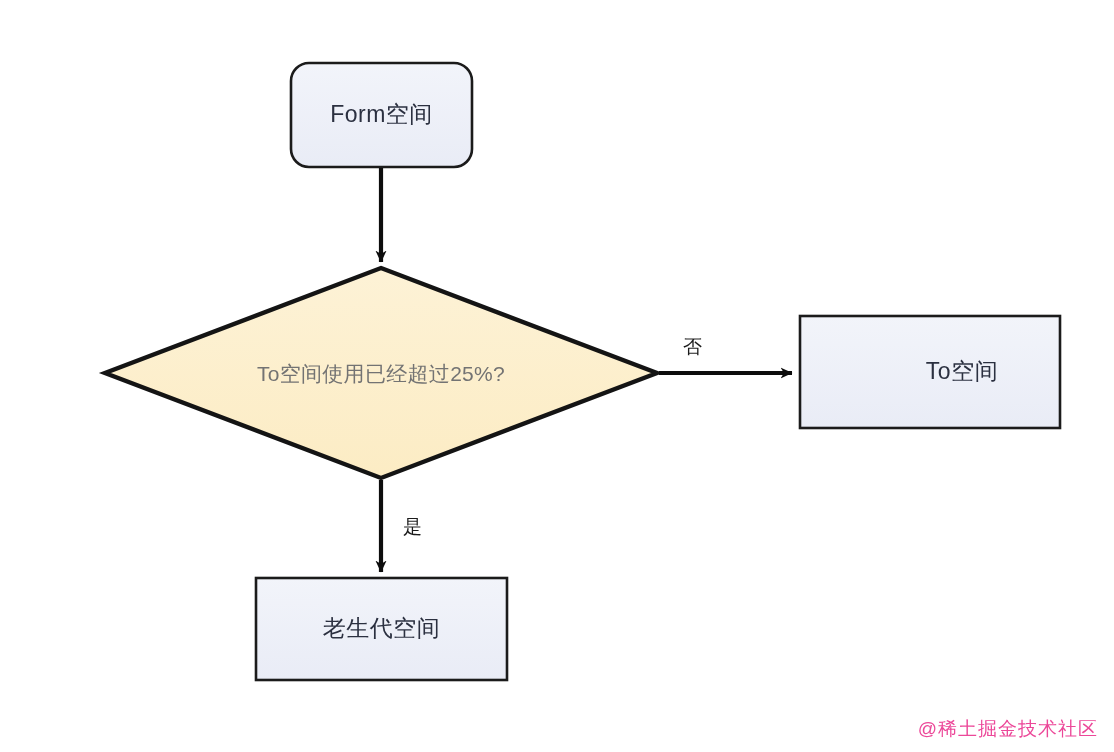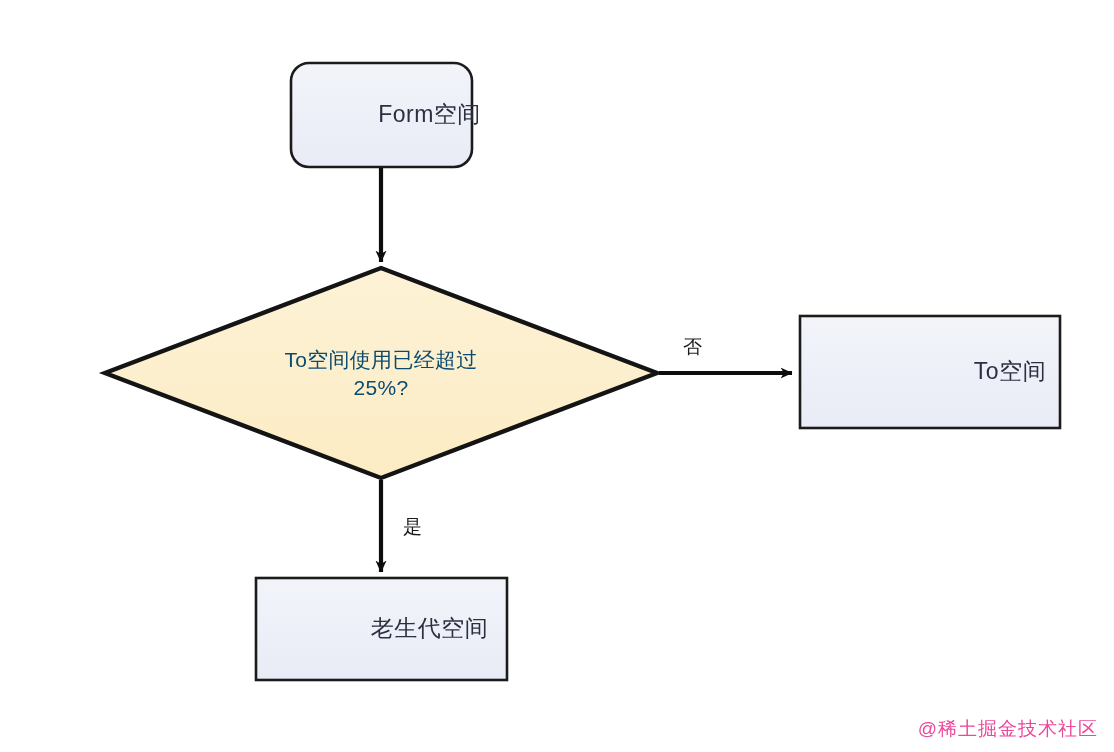--- a/index.html
+++ b/index.html
@@ -33,27 +33,26 @@
     justify-content: center;
     text-align: center;
     color: #2b3040;
     line-height: 1.35;
     pointer-events: none;
     user-select: none;
   }
   .node-text.box-label {
     font-size: 23px;
     letter-spacing: 0.5px;
-    padding-left: 48px;
   }
   .node-text.diamond-label {
     font-size: 21px;
-    color: #0c4a6e;
+    color: #737373;
     letter-spacing: 0.3px;
-    flex-direction: column;
+    flex-direction: row;
   }
   .diamond-label .line {
     display: block;
   }
   .edge-label {
     position: absolute;
     font-size: 19px;
     color: #1b1b1b;
     user-select: none;
     white-space: nowrap;

